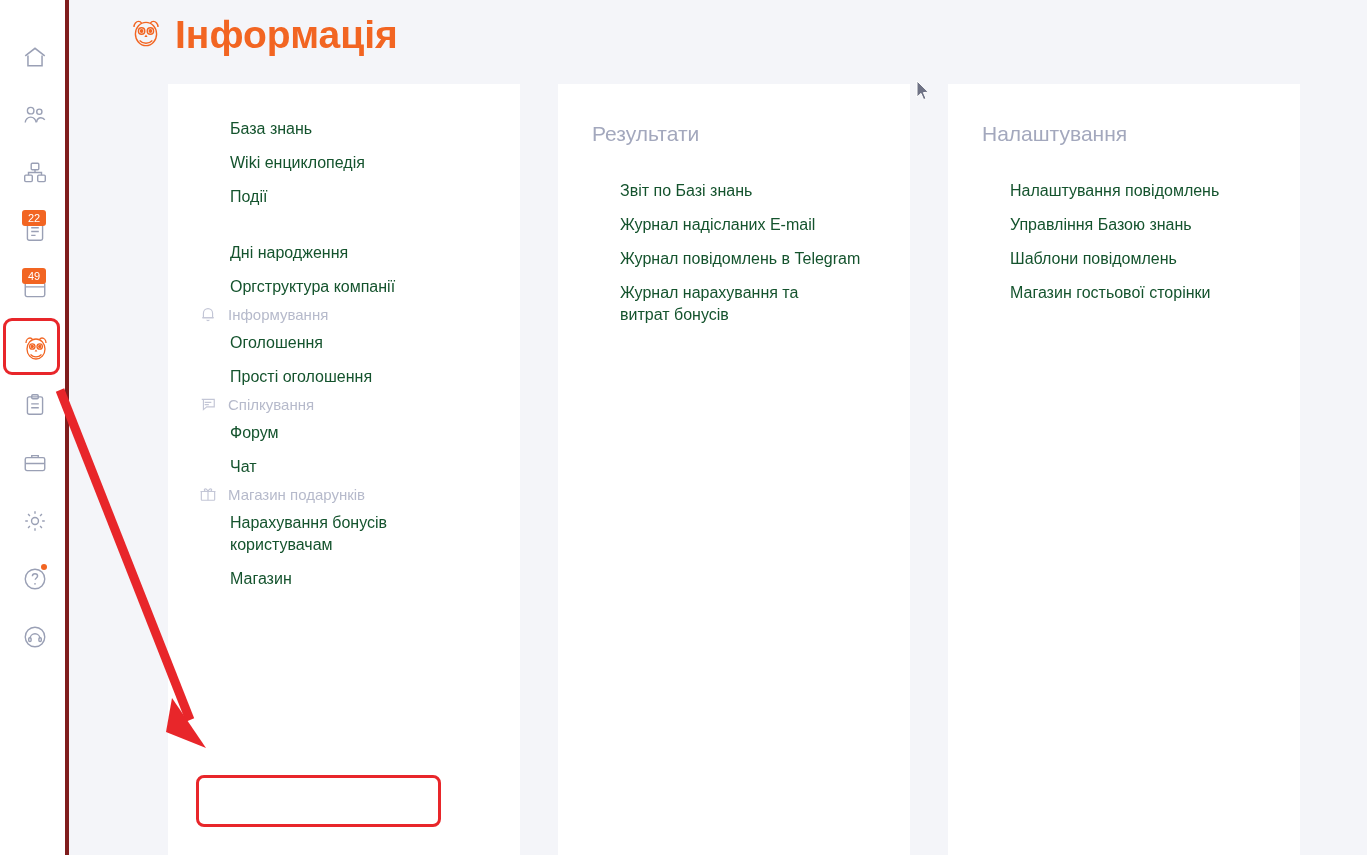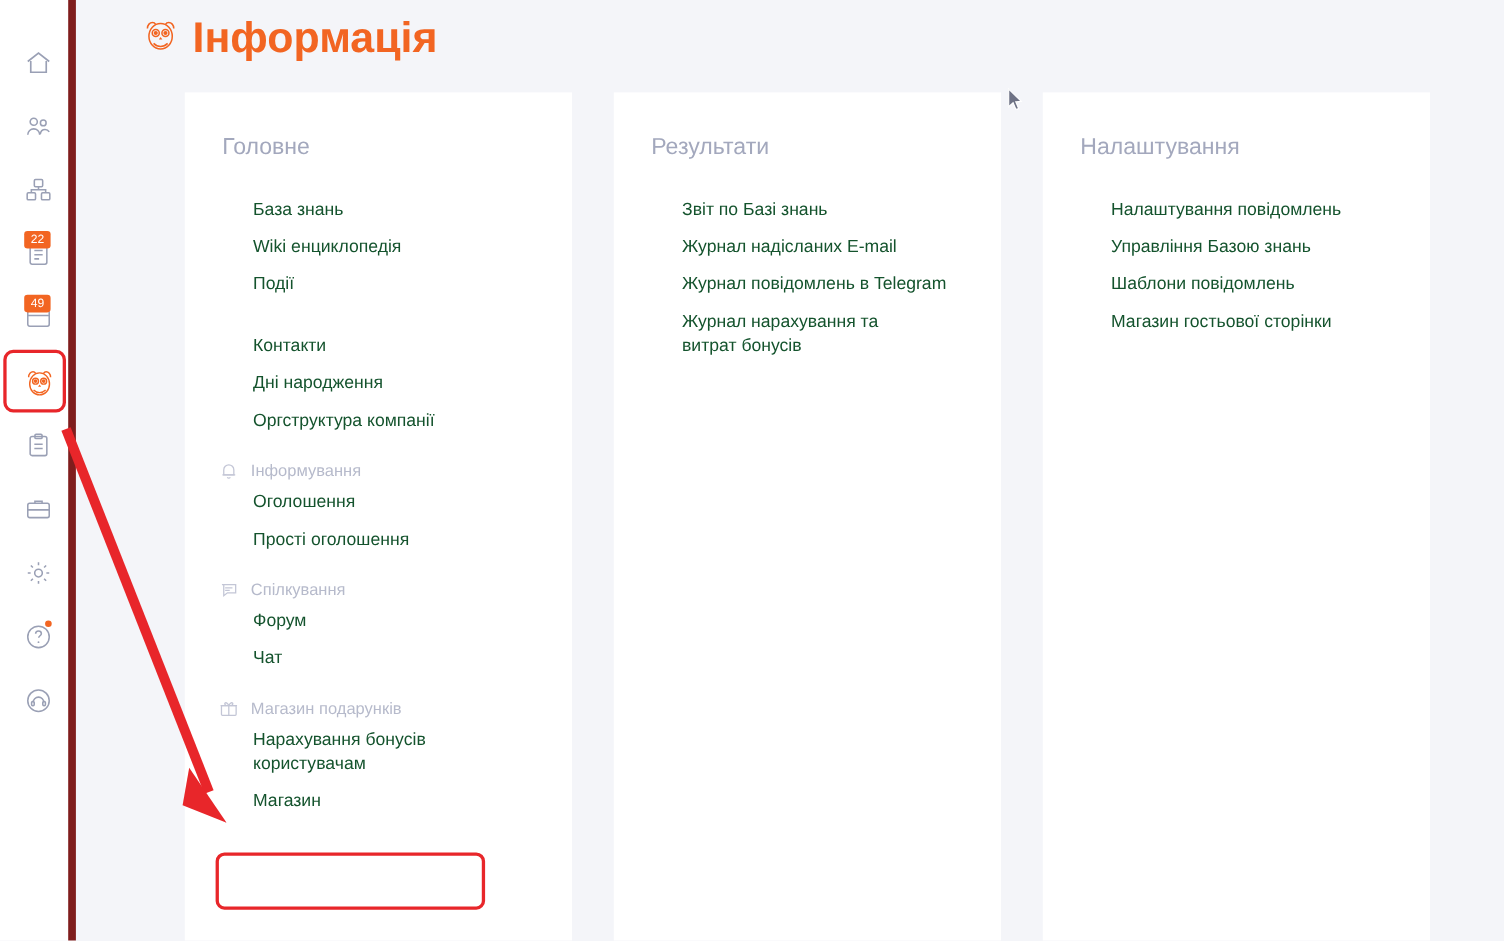--- a/index.html
+++ b/index.html
@@ -13,21 +13,21 @@
     position: relative;
   }
 
   
   #sidebar {
     position: absolute;
     left: 0; top: 0;
     width: 69px;
     height: 855px;
     background: #ffffff;
-    border-right: 7px solid #7f1d1d;
+    border-right: 4px solid #7f1d1d;
   }
   .rail-item {
     position: relative;
     width: 69px;
     height: 58px;
     display: flex;
     align-items: center;
     justify-content: center;
   }
   .rail-icon {
@@ -127,21 +127,20 @@
     text-decoration: none;
     max-width: 260px;
   }
   .link.two-line { line-height: 22px; margin: 6px 0; }
   .group-gap { height: 22px; }
   .group-head {
     display: flex;
     align-items: center;
     gap: 10px;
     margin-left: -4px;
-    margin-top: 18px;
     margin-bottom: 2px;
     color: #b6bacb;
     font-size: 15px;
   }
   .group-head .gicon { width: 20px; height: 20px; color: #c3c6d6; flex: 0 0 20px; }
   .group-head .gicon svg { display: block; }
 
   
   #highlight-box {
     position: absolute;
@@ -310,32 +309,30 @@
       <path d="M17 18.6l-1.6 2.3h3.2z" fill="currentColor" stroke="none"></path>
       <path d="M10.6 24.4c1.9 1.9 4.2 2.8 6.4 2.8s4.5-.9 6.4-2.8"></path>
     </svg>
   </span>
   <span id="page-title-text">Інформація</span>
 </div>
 
 <div id="columns">
 
   <div class="column">
-    <div class="col-title">Головне</div>
 
     <div class="link-list">
       <a class="link">База знань</a>
       <a class="link">Wiki енциклопедія</a>
       <a class="link">Події</a>
     </div>
 
     <div class="group-gap"></div>
 
     <div class="link-list">
-      <a class="link">Контакти</a>
       <a class="link">Дні народження</a>
       <a class="link">Оргструктура компанії</a>
     </div>
 
     <div class="group-head">
       <span class="gicon">
         <svg viewBox="0 0 24 24" width="20" height="20" fill="none" stroke="currentColor" stroke-width="1.4">
           <path d="M6.5 16.5V11a5.5 5.5 0 0 1 11 0v5.5H6.5z"></path>
             <path d="M5 16.5h14"></path>
           <path d="M10.4 19a1.8 1.8 0 0 0 3.2 0"></path>

